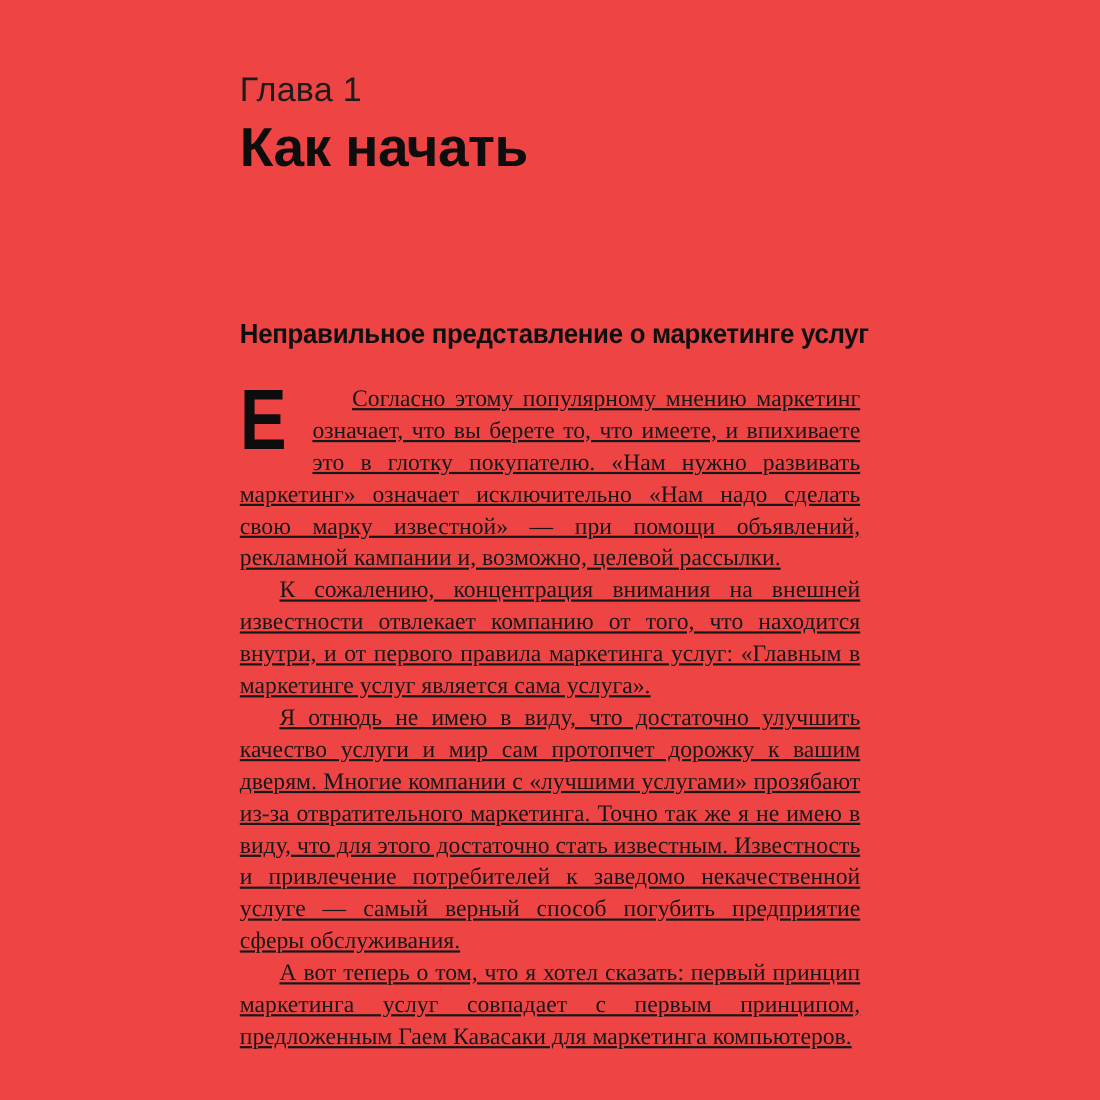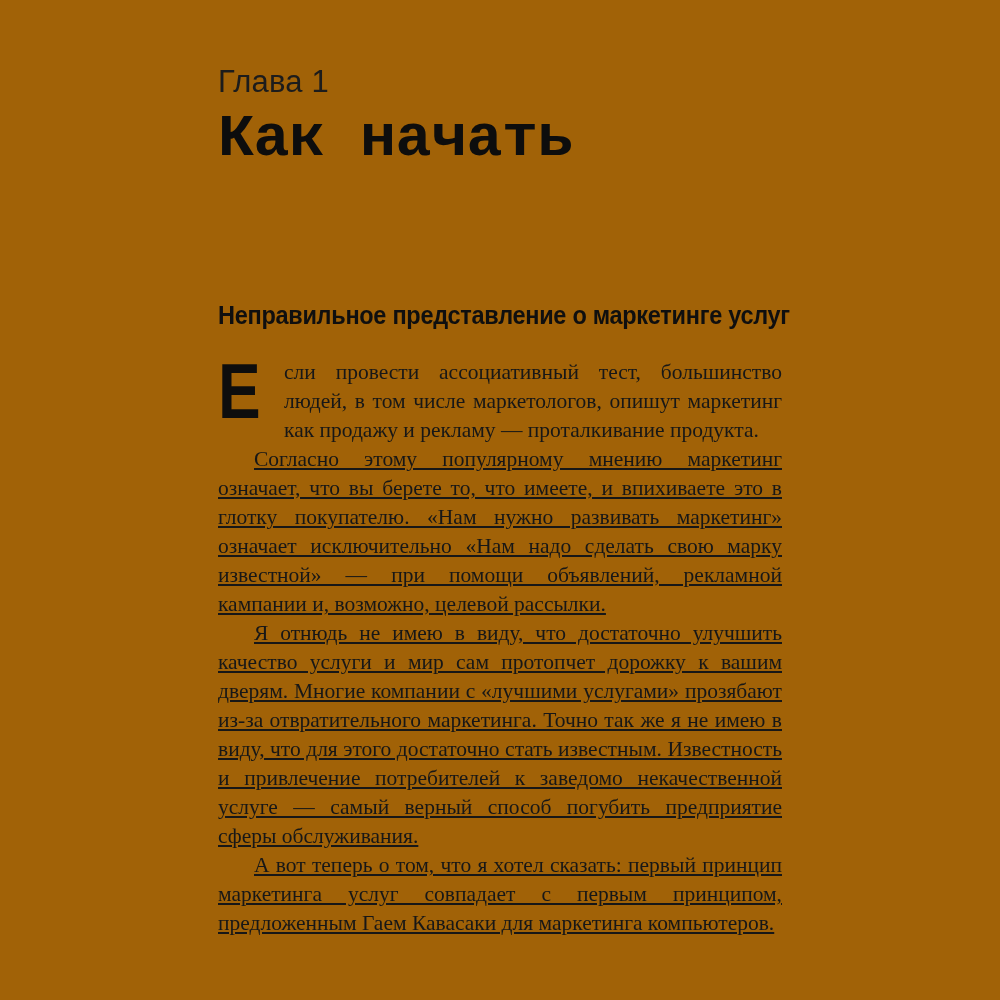--- a/index.html
+++ b/index.html
@@ -4,38 +4,38 @@
 <style>
   html, body {
     margin: 0;
     padding: 0;
     background: #ffffff;
   }
   .page {
     position: relative;
     width: 1000px;
     height: 1000px;
-    background: #a16207;
+    background: #ef4444;
     box-sizing: border-box;
     padding: 64px 218px 0 218px;
     overflow: hidden;
     color: #161616;
   }
   .chapter-label {
     font-family: "Liberation Sans", sans-serif;
     font-weight: 400;
     font-size: 31px;
     line-height: 1.15;
     color: #1c1c1c;
     letter-spacing: 0.2px;
   }
   .chapter-title {
-    font-family: Liberation Mono, monospace;
+    font-family: Liberation Sans, sans-serif;
     font-weight: 700;
-    font-size: 60px;
+    font-size: 50px;
     line-height: 1.05;
     margin-top: 8px;
     color: #0d0d0d;
     letter-spacing: -0.5px;
   }
   .section-heading {
     font-family: "Liberation Sans", sans-serif;
     font-weight: 700;
     font-size: 25px;
     line-height: 1.1;
@@ -83,23 +83,24 @@
 <div class="page">
 
   <div class="chapter-label">Глава 1</div>
 
   <div class="chapter-title">Как начать</div>
 
   <div class="section-heading">Неправильное представление о маркетинге услуг</div>
 
   <div class="body-text">
 
-    <p class="para first"><span class="dropcap">Е</span><span>сли провести ассоциативный тест, большинство людей, в том числе маркетологов, опишут маркетинг как продажу и рекламу — проталкивание продукта.</span></p>
+    <p class="para first"><span class="dropcap">Е</span></p>
 
     <p class="para indent">Согласно этому популярному мнению маркетинг означает, что вы берете то, что имеете, и впихиваете это в глотку покупателю. «Нам нужно развивать маркетинг» означает исключительно «Нам надо сделать свою марку известной» — при помощи объявлений, рекламной кампании и, возможно, целевой рассылки.</p>
 
+    <p class="para indent">К сожалению, концентрация внимания на внешней известности отвлекает компанию от того, что находится внутри, и от первого правила маркетинга услуг: «Главным в маркетинге услуг является сама услуга».</p>
 
     <p class="para indent">Я отнюдь не имею в виду, что достаточно улучшить качество услуги и мир сам протопчет дорожку к вашим дверям. Многие компании с «лучшими услугами» прозябают из-за отвратительного маркетинга. Точно так же я не имею в виду, что для этого достаточно стать известным. Известность и привлечение потребителей к заведомо некачественной услуге — самый верный способ погубить предприятие сферы обслуживания.</p>
 
     <p class="para indent">А вот теперь о том, что я хотел сказать: первый принцип маркетинга услуг совпадает с первым принципом, предложенным Гаем Кавасаки для маркетинга компьютеров.</p>
 
   </div>
 </div>
 
 </body></html>

